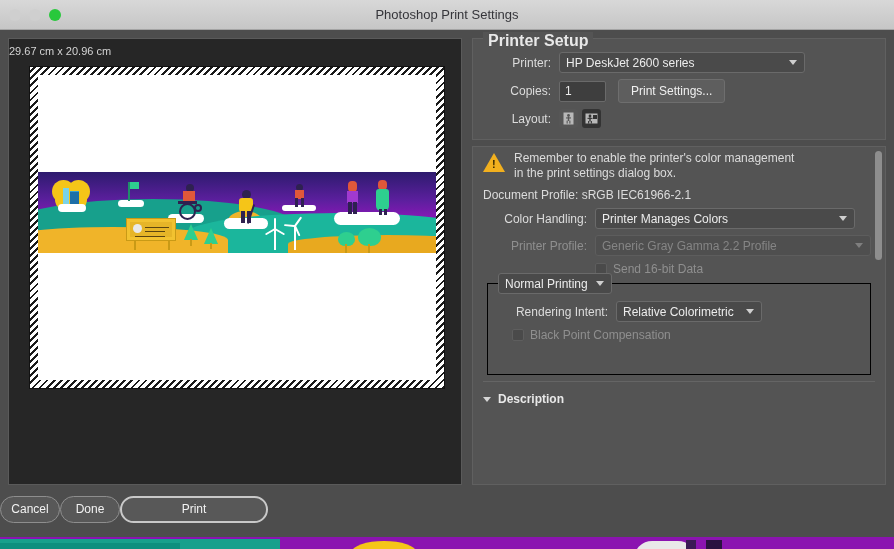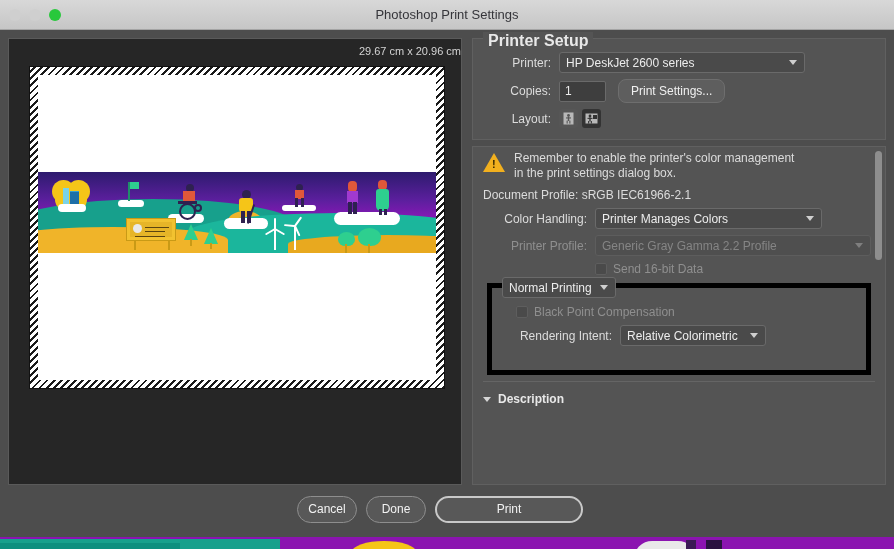--- a/index.html
+++ b/index.html
@@ -87,21 +87,21 @@
   }
   #preview-pane {
     flex: 1;
     background: #262626;
     border: 1px solid #5a5a5a;
     position: relative;
     overflow: hidden;
   }
   #dims {
     position: absolute; top: 6px; left: 0; right: 0;
-    text-align: right; font-size: 11px; color: #d4d4d4;
+    text-align: left; font-size: 11px; color: #d4d4d4;
   }
   
   #paper {
     position: absolute; left: 20px; top: 27px;
     width: 416px; height: 323px;
     background: #ffffff;
     border: 1px solid #111;
     
     background-image: repeating-linear-gradient(
       -45deg, #1a1a1a 0 2px, #ffffff 2px 5px);
@@ -248,21 +248,21 @@
   }
   .select.dim .chev::after { border-top-color: #7f7f7f; }
 
   .textfield {
     background: #3e3e3e; border: 1px solid #6a6a6a; border-radius: 2px;
     height: 21px; width: 47px;
     display: flex; align-items: center; padding: 0 5px;
     font-size: 12px; color: #ececec;
   }
   .btn {
-    background: #5e5e5e; border: 1px solid #6e6e6e; border-radius: 8px;
+    background: #5e5e5e; border: 1px solid #6e6e6e; border-radius: 3px;
     height: 24px; padding: 0 12px;
     display: inline-flex; align-items: center; justify-content: center;
     font-size: 12px; color: #f0f0f0; cursor: default;
   }
   .layout-btn {
     width: 19px; height: 19px; border-radius: 3px;
     background: #565656; display: flex; align-items: center; justify-content: center;
   }
   .layout-btn.active { background: #333333; }
 
@@ -276,21 +276,21 @@
   }
   .warn-tri::after {
     content: "!"; position: absolute; left: -2px; top: 5px;
     font-size: 11px; font-weight: bold; color: #3a2a00;
     font-family: "Liberation Sans", sans-serif;
   }
   .warn-text { font-size: 12px; color: #dcdcdc; line-height: 15px; }
   .docprofile { font-size: 12px; color: #dcdcdc; padding: 5px 10px 3px 10px; }
 
   .subgroup {
-    margin: 4px 14px 6px 14px; border: 5px solid #000000;
+    margin: 4px 14px 6px 14px; border: 1px solid #000000;
     position: relative; padding: 14px 10px 10px 10px; height: 92px;
   }
   .subgroup-tab {
     position: absolute; left: 10px; top: -11px;
     background: #4a4a4a; border: 1px solid #6a6a6a; border-radius: 3px;
     height: 21px; display: inline-flex; align-items: center; padding: 0 6px;
     font-size: 12px; color: #ececec;
   }
   .divider { height: 1px; background: #656565; margin: 4px 10px; }
 
@@ -299,22 +299,22 @@
     position: absolute; right: 2px; top: 4px; bottom: 4px; width: 9px;
   }
   .vthumb {
     position: absolute; left: 1px; top: 0; width: 7px; height: 33%;
     background: #8e8e8e; border-radius: 4px;
   }
 
   
   #footer {
     height: 52px; flex: none;
-    display: flex; align-items: center; justify-content: center;
-    gap: 9px; padding: 0 14px 4px 0;
+    display: flex; align-items: center; justify-content: flex-start;
+    gap: 0; padding: 0 14px 4px 0;
   }
   .fbtn {
     border-radius: 15px; height: 27px;
     display: inline-flex; align-items: center; justify-content: center;
     font-size: 12px; color: #f2f2f2;
     border: 1px solid #8e8e8e; background: #585858;
   }
   .fbtn.cancel { width: 60px; }
   .fbtn.done { width: 60px; }
   .fbtn.print { width: 148px; border: 2px solid #c9c9c9; }
@@ -511,21 +511,21 @@
 
         <div class="warn-row">
           <div class="warn-tri"></div>
           <div class="warn-text" style="width:290px;">Remember to enable the printer's color management in the print settings dialog box.</div>
         </div>
 
         <div class="docprofile">Document Profile: sRGB IEC61966-2.1</div>
 
         <div class="row">
           <div class="lab" style="width:104px;">Color Handling:</div>
-          <div class="select" style="width:227px; margin-left:8px;gap:10px;">
+          <div class="select" style="width:260px; margin-left:8px;gap:10px;">
             <span>Printer Manages Colors</span>
             <span class="chev"></span>
           </div>
         </div>
 
         <div class="row">
           <div class="lab dim" style="width:104px;">Printer Profile:</div>
           <div class="select dim" style="width:276px; margin-left:8px;">
             <span>Generic Gray Gamma 2.2 Profile</span>
             <span class="chev"></span>
@@ -540,32 +540,32 @@
           </div>
         </div>
 
         <div class="subgroup">
           <div class="subgroup-tab">
             <span>Normal Printing</span>
             <span class="chev"></span>
           </div>
 
           <div class="row" style="padding-left:0;">
+            <div class="lab" style="width:110px;">Rendering Intent:</div>
+            <div class="select" style="width:146px; margin-left:8px;">
+              <span>Relative Colorimetric</span>
+              <span class="chev"></span>
+            </div>
+          </div>
+
+          <div class="row" style="padding-left:0;">
             <div style="width:14px;"></div>
             <div class="cb-row">
               <div class="cbox dim"></div>
               <span style="color:#8f8f8f; font-size:12px;">Black Point Compensation</span>
-            </div>
-          </div>
-
-          <div class="row" style="padding-left:0;">
-            <div class="lab" style="width:110px;">Rendering Intent:</div>
-            <div class="select" style="width:146px; margin-left:8px;">
-              <span>Relative Colorimetric</span>
-              <span class="chev"></span>
             </div>
           </div>
         </div>
 
         <div class="divider"></div>
 
         <div class="panel-title">
           <span class="disc"></span>
           <span>Description</span>
         </div>

